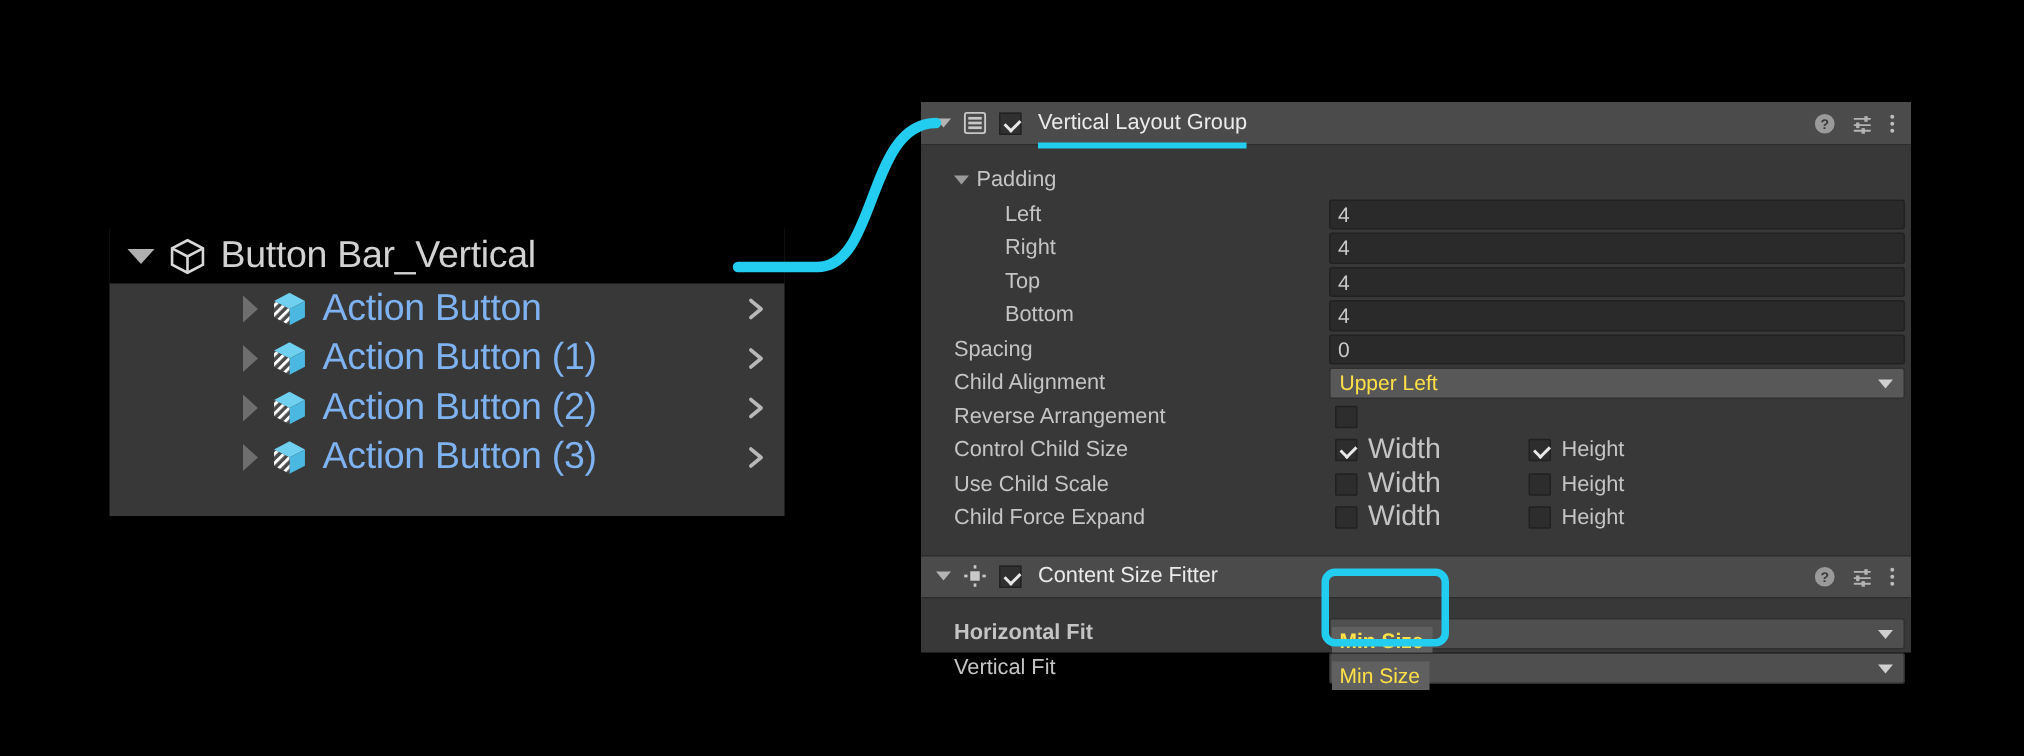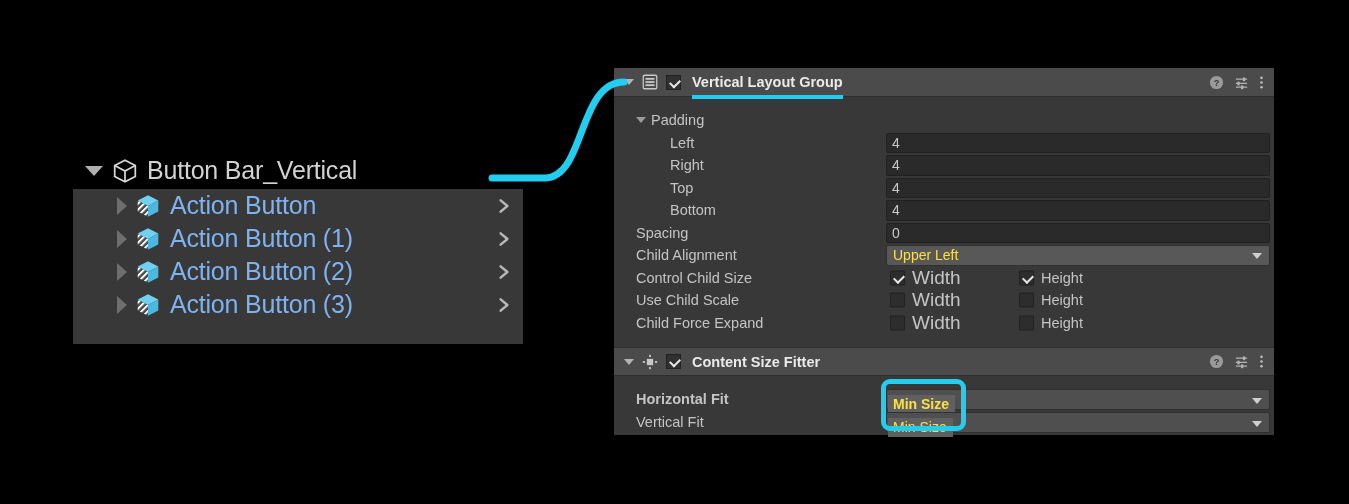--- a/index.html
+++ b/index.html
@@ -15,21 +15,21 @@
   #hierarchy {
     position: absolute; left: 73px; top: 152px;
     width: 450px; height: 192px;
     background: #383838;
   }
   .hier-row {
     position: relative; height: 37px;
     display: flex; align-items: center;
   }
   .hier-row.selected { background: #000000; }
-  .hier-row.child { height: 33px; }
+  .hier-row.child { height: 33px; padding-left: 45px; }
 
   .tri-down {
     width: 0; height: 0;
     border-left: 9px solid transparent;
     border-right: 9px solid transparent;
     border-top: 10px solid #b0b0b0;
     margin-left: 12px;
   }
   .tri-right {
     width: 0; height: 0;
@@ -84,21 +84,21 @@
   }
   .hdr-check::after {
     content: ""; position: absolute;
     left: 3px; top: 3px; width: 8px; height: 5px;
     border-left: 2px solid #e8e8e8; border-bottom: 2px solid #e8e8e8;
     transform: rotate(-45deg);
   }
   .hdr-title {
     position: relative;
     margin-left: 11px;
-    font-size: 14.5px; font-weight: bold;
+    font-size: 14.5px; font-weight: normal;
     color: #eaeaea;
     white-space: nowrap;
   }
   .hdr-title.underlined::after {
     content: ""; position: absolute;
     left: 0; right: 0; bottom: -9px; height: 4px;
     background: #22cdf0;
   }
   .hdr-right {
     position: absolute; right: 10px; top: 0; bottom: 0;
@@ -369,20 +369,24 @@
       <div class="prop-row">
         <span class="prop-label lbl-l0">Child Alignment</span>
         <div class="field-area">
           <div class="dropdown">
             <span>Upper Left</span>
             <span class="caret"></span>
           </div>
         </div>
       </div>
 
+      <div class="prop-row">
+        <span class="prop-label lbl-l0">Reverse Arrangement</span>
+        <div class="cb cb-w"></div>
+      </div>
 
       <div class="prop-row">
         <span class="prop-label lbl-l0">Control Child Size</span>
         <div class="cb cb-w checked"></div>
         <span class="cb-txt-w">Width</span>
         <div class="cb cb-h checked"></div>
         <span class="cb-txt-h">Height</span>
       </div>
 
       <div class="prop-row">

